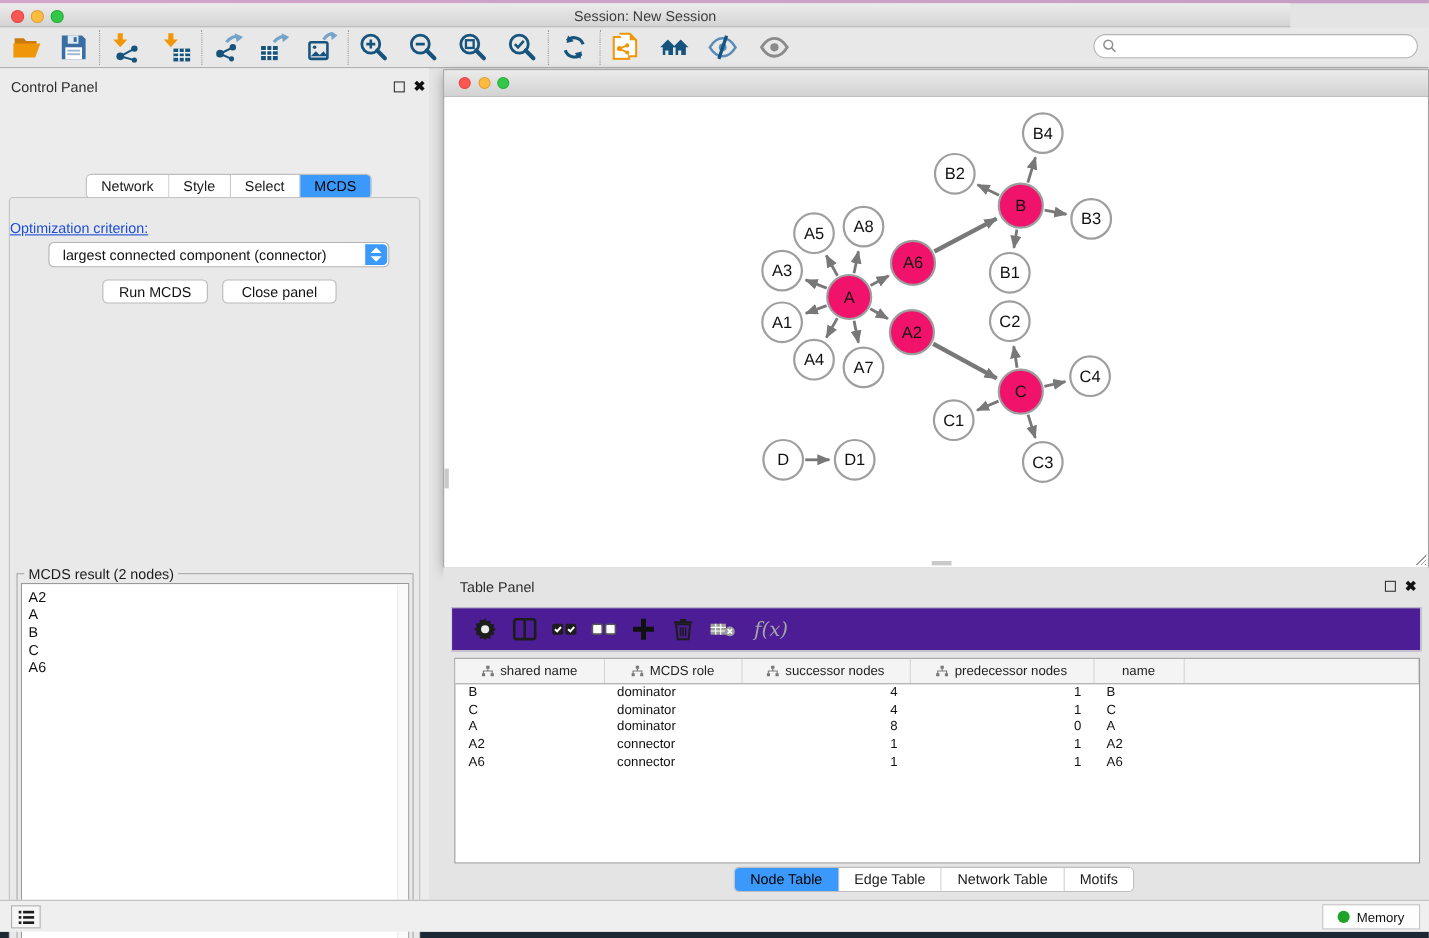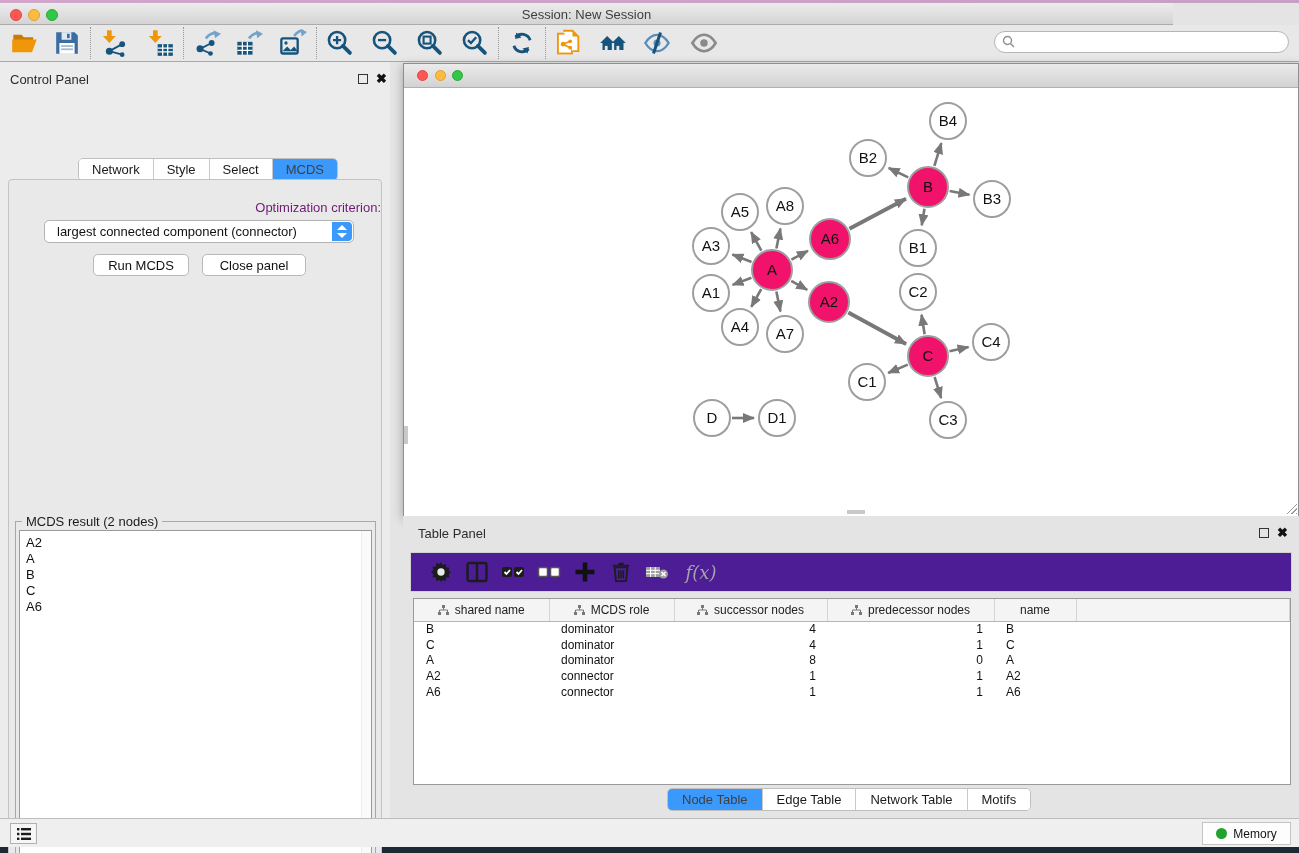--- a/index.html
+++ b/index.html
@@ -28,24 +28,24 @@
 
   
   #control-panel { left:0; top:62px; width:390px; height:758px; background:#ececec; }
   .panel-head { position:absolute; left:0; top:8px; width:100%; height:18px;padding-left:32px; }
   .panel-head .ph-title { position:absolute; left:10px; top:2px; font-size:13px; color:#2d2d2d; }
   .float-btn { position:absolute; width:10px; height:10px; border:1.5px solid #333; top:4px; }
   .close-btn { position:absolute; top:1px; font-size:13px; font-weight:bold; color:#111; }
   .seg { display:flex; background:#fff; border:1px solid #bfbfbf; border-radius:5px; overflow:hidden; }
   .seg .seg-item { padding:3px 13px; font-size:13px; color:#1a1a1a; border-right:1px solid #c9c9c9; background:#fff; cursor:default; }
   .seg .seg-item:last-child { border-right:none; }
-  .seg .seg-item.active { background:#3b99fc; color:#404040; }
+  .seg .seg-item.active { background:#3b99fc; color:#000000; }
   #cp-tabs { position:absolute; left:78px; top:96px; }
   #cp-body { position:absolute; left:8px; top:117px; width:374px; height:684px; background:#e9e9e9; border:1px solid #c3c3c3; border-radius:4px; }
-  #opt-label { position:absolute; left:0; width:100%; top:20px; text-align:right; font-size:13px; color:#701a75; }
+  #opt-label { position:absolute; left:0; width:100%; top:20px; text-align:left; font-size:13px; color:#1d4ed8;text-decoration:underline; }
   #opt-select { position:absolute; left:35px; top:40px; width:310px; height:23px; background:#fff; border:1px solid #b3b3b3; border-radius:5px; font-size:13px; color:#111; display:flex; align-items:center; padding-left:12px; }
   #opt-stepper { position:absolute; right:1px; top:1px; bottom:1px; width:20px; background:#3b99fc; border-radius:0 4px 4px 0; }
   #opt-stepper:before, #opt-stepper:after { content:""; position:absolute; left:5px; border-left:5px solid transparent; border-right:5px solid transparent; }
   #opt-stepper:before { top:3px; border-bottom:5px solid #fff; }
   #opt-stepper:after { bottom:3px; border-top:5px solid #fff; }
   .cp-btn { position:absolute; top:74px; height:22px; background:#fff; border:1px solid #b9b9b9; border-radius:5px; font-size:13px; color:#111; display:flex; align-items:center; justify-content:center; }
   #run-btn { left:84px; width:96px; }
   #closepanel-btn { left:193px; width:104px; }
   #result-box { position:absolute; left:6px; top:341px; width:361px; height:337px; border:1px solid #a8a8a8; }
   #result-title { position:absolute; left:6px; top:-8px; background:#e9e9e9; padding:0 4px; font-size:13px; color:#1b1b1b; }

